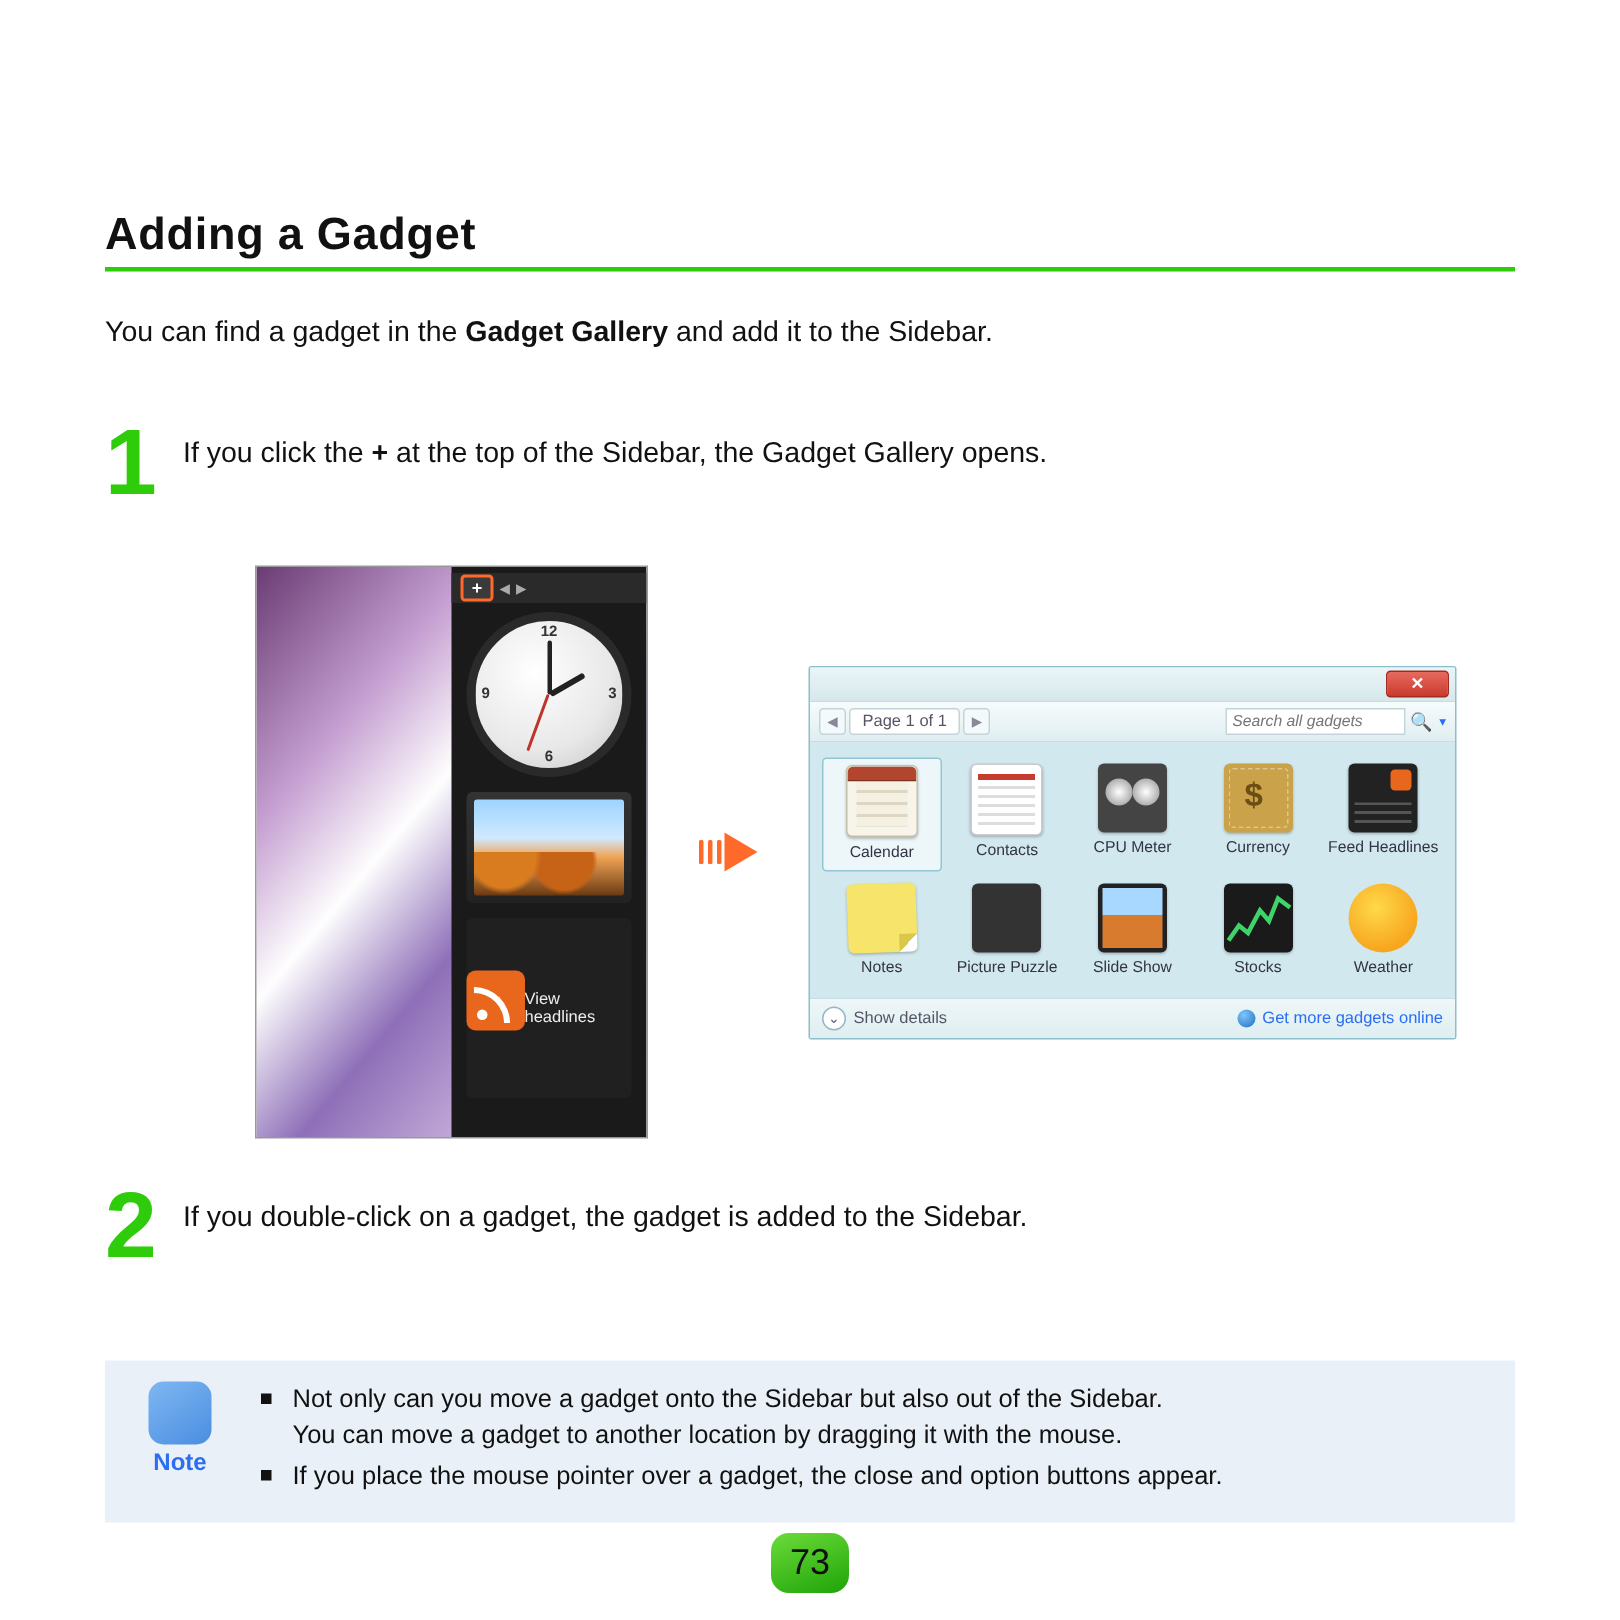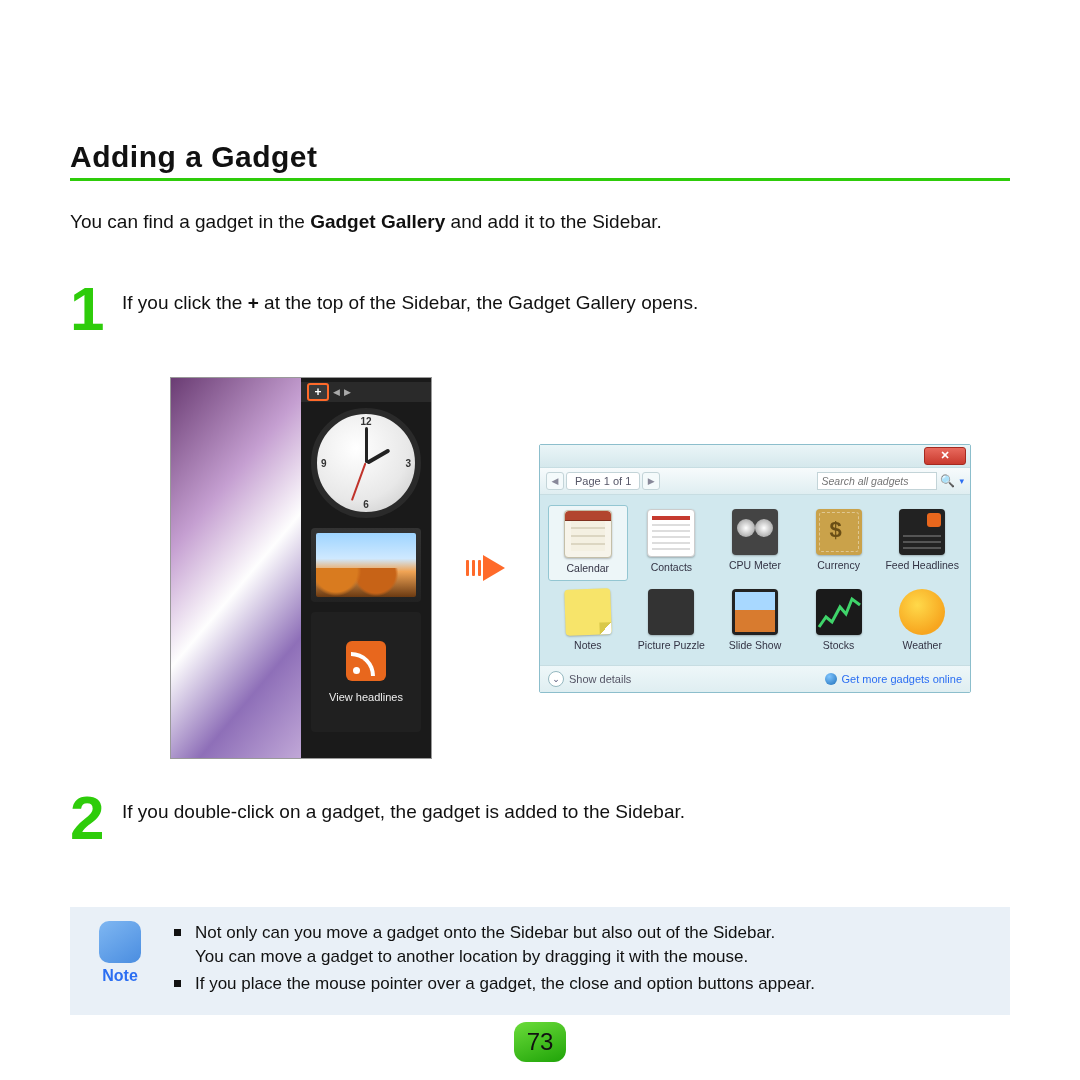--- a/index.html
+++ b/index.html
@@ -194,21 +194,21 @@
     background: radial-gradient(circle at 20% 10%, #d97b1f 0 25%, transparent 30%),
                 radial-gradient(circle at 60% 20%, #c76317 0 30%, transparent 35%);
   }
   .feed-gadget {
     margin-top: 10px;
     width: 110px;
     height: 120px;
     background: #202020;
     border-radius: 4px;
     display: flex;
-    flex-direction: column;
+    flex-direction: row;
     align-items: center;
     justify-content: center;
     color: #eee;
     font-size: 11px;
   }
   .rss-icon {
     width: 40px;
     height: 40px;
     background: #e8671d;
     border-radius: 6px;

